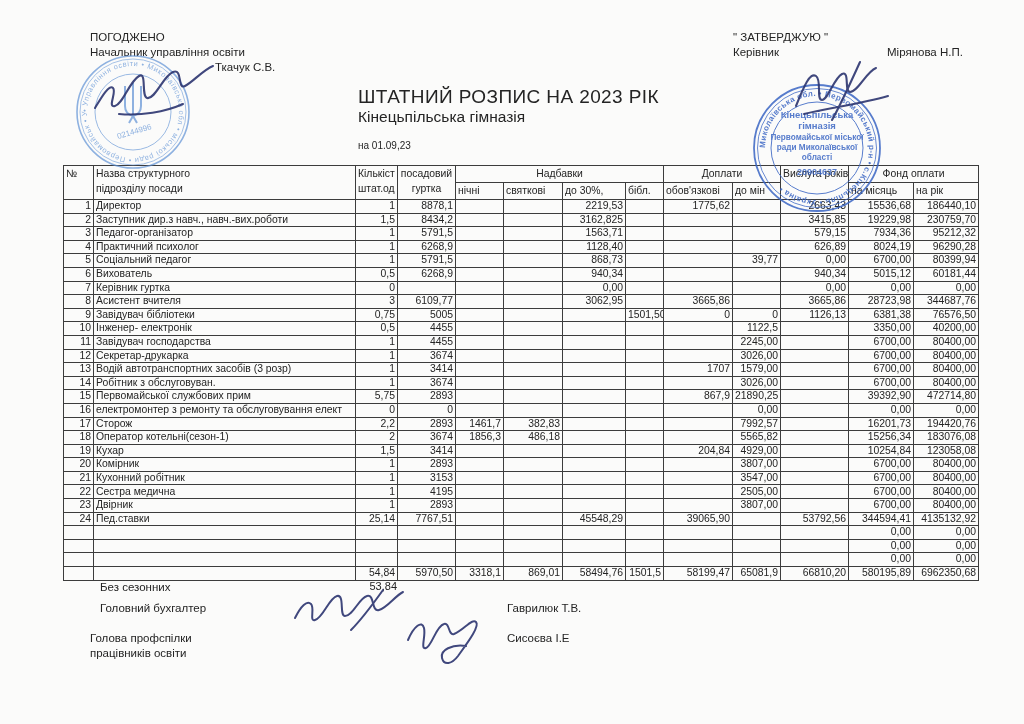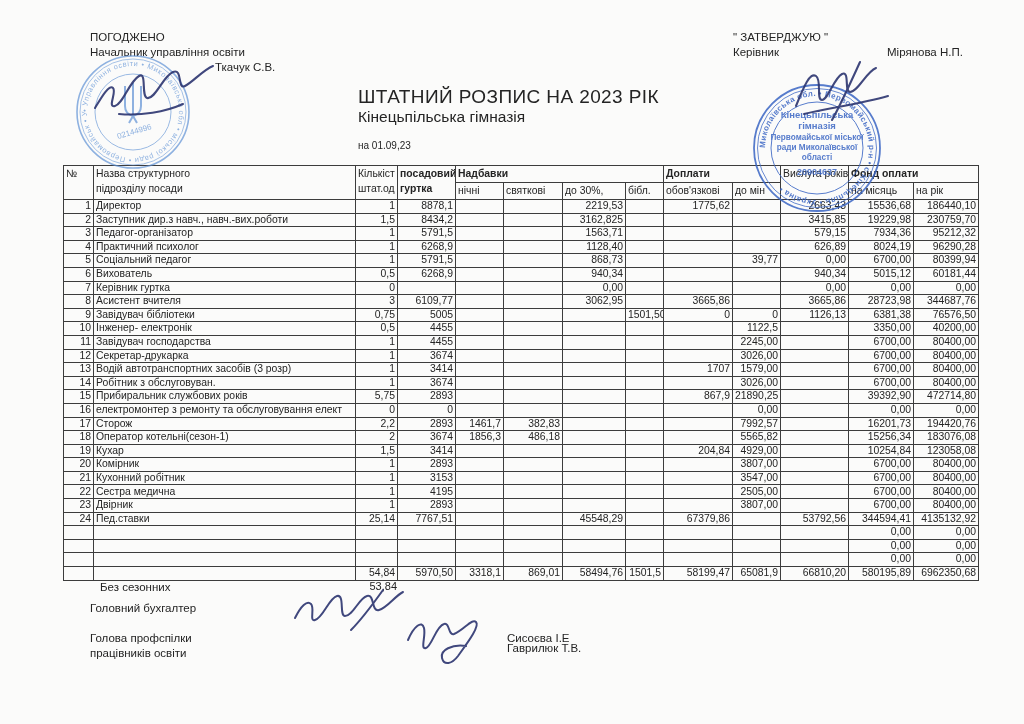--- a/index.html
+++ b/index.html
@@ -21,29 +21,29 @@
   
   #title-main{left:358px;top:86px;font-size:19px;font-weight:normal;letter-spacing:.4px;}
   #title-org{left:358px;top:108px;font-size:15.5px;}
   #title-date{left:358px;top:140px;font-size:10px;}
   
   #staff-table{left:63px;top:165px;}
   table{border-collapse:collapse;table-layout:fixed;width:915px;background:transparent;}
   th,td{border:1px solid #3c3c3c;font-size:10.4px;font-weight:normal;
         padding:0 2px;overflow:hidden;white-space:nowrap;}
   thead th{height:16px;line-height:15px;vertical-align:top;text-align:left;}
-  thead .h-center{font-weight:bold;}
+  thead .h-center{text-align:center;}
   tbody td{height:12.6px;line-height:12.5px;}
   td.c-num{text-align:right;}
   td.c-name{text-align:left;}
   
   #footnote-label{left:100px;top:580px;}
   #footnote-value{left:355px;top:580px;width:42px;text-align:right;font-size:11px;}
-  #footer-sig1-label{left:90px;top:601px;}
-  #footer-sig1-name{left:507px;top:601px;margin-top:40px;}
+  #footer-sig1-label{left:100px;top:601px;}
+  #footer-sig1-name{left:507px;top:601px;}
   #footer-sig2-label{left:90px;top:631px;}
   #footer-sig2-name{left:507px;top:631px;}
   
   svg{position:absolute;}
   .stampL{left:73px;top:52px;opacity:.68;}
   .stampR{left:751px;top:82px;opacity:.85;}
   .sig{opacity:.9;}
 </style>
 </head>
 <body>
@@ -320,21 +320,21 @@
           <td class="c-num"></td>
           <td class="c-num"></td>
           <td class="c-num"></td>
           <td class="c-num">3026,00</td>
           <td class="c-num"></td>
           <td class="c-num">6700,00</td>
           <td class="c-num">80400,00</td>
         </tr>
         <tr>
           <td class="c-num">15</td>
-          <td class="c-name">Прибиральник службових років</td>
+          <td class="c-name">Первомайської службових прим</td>
           <td class="c-num">5,75</td>
           <td class="c-num">2893</td>
           <td class="c-num"></td>
           <td class="c-num"></td>
           <td class="c-num"></td>
           <td class="c-num"></td>
           <td class="c-num">867,9</td>
           <td class="c-num">21890,25</td>
           <td class="c-num"></td>
           <td class="c-num">39392,90</td>
@@ -462,21 +462,21 @@
         </tr>
         <tr>
           <td class="c-num">24</td>
           <td class="c-name">Пед.ставки</td>
           <td class="c-num">25,14</td>
           <td class="c-num">7767,51</td>
           <td class="c-num"></td>
           <td class="c-num"></td>
           <td class="c-num">45548,29</td>
           <td class="c-num"></td>
-          <td class="c-num">67379,86</td>
+          <td class="c-num">39065,90</td>
           <td class="c-num"></td>
           <td class="c-num">53792,56</td>
           <td class="c-num">344594,41</td>
           <td class="c-num">4135132,92</td>
         </tr>
         <tr>
           <td class="c-num"></td>
           <td class="c-name"></td>
           <td class="c-num"></td>
           <td class="c-num"></td>

